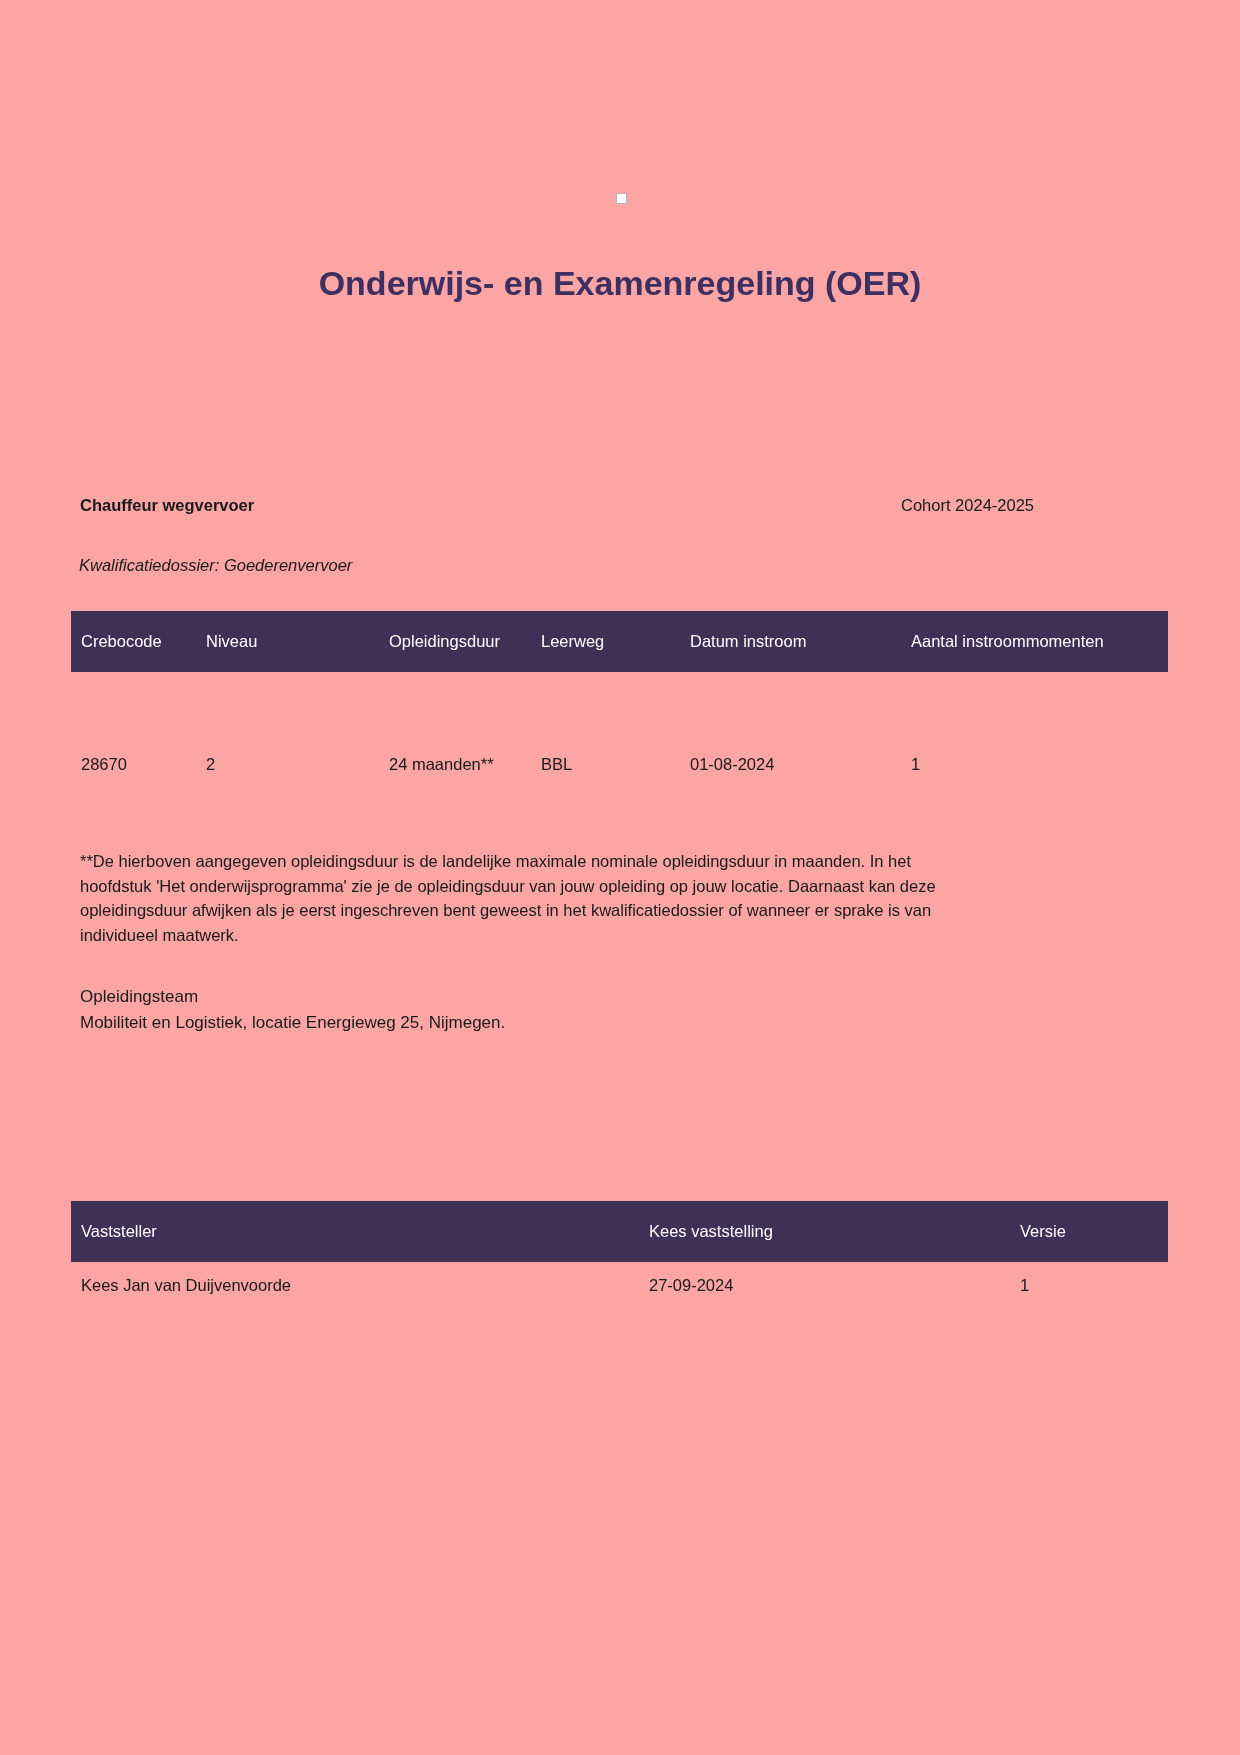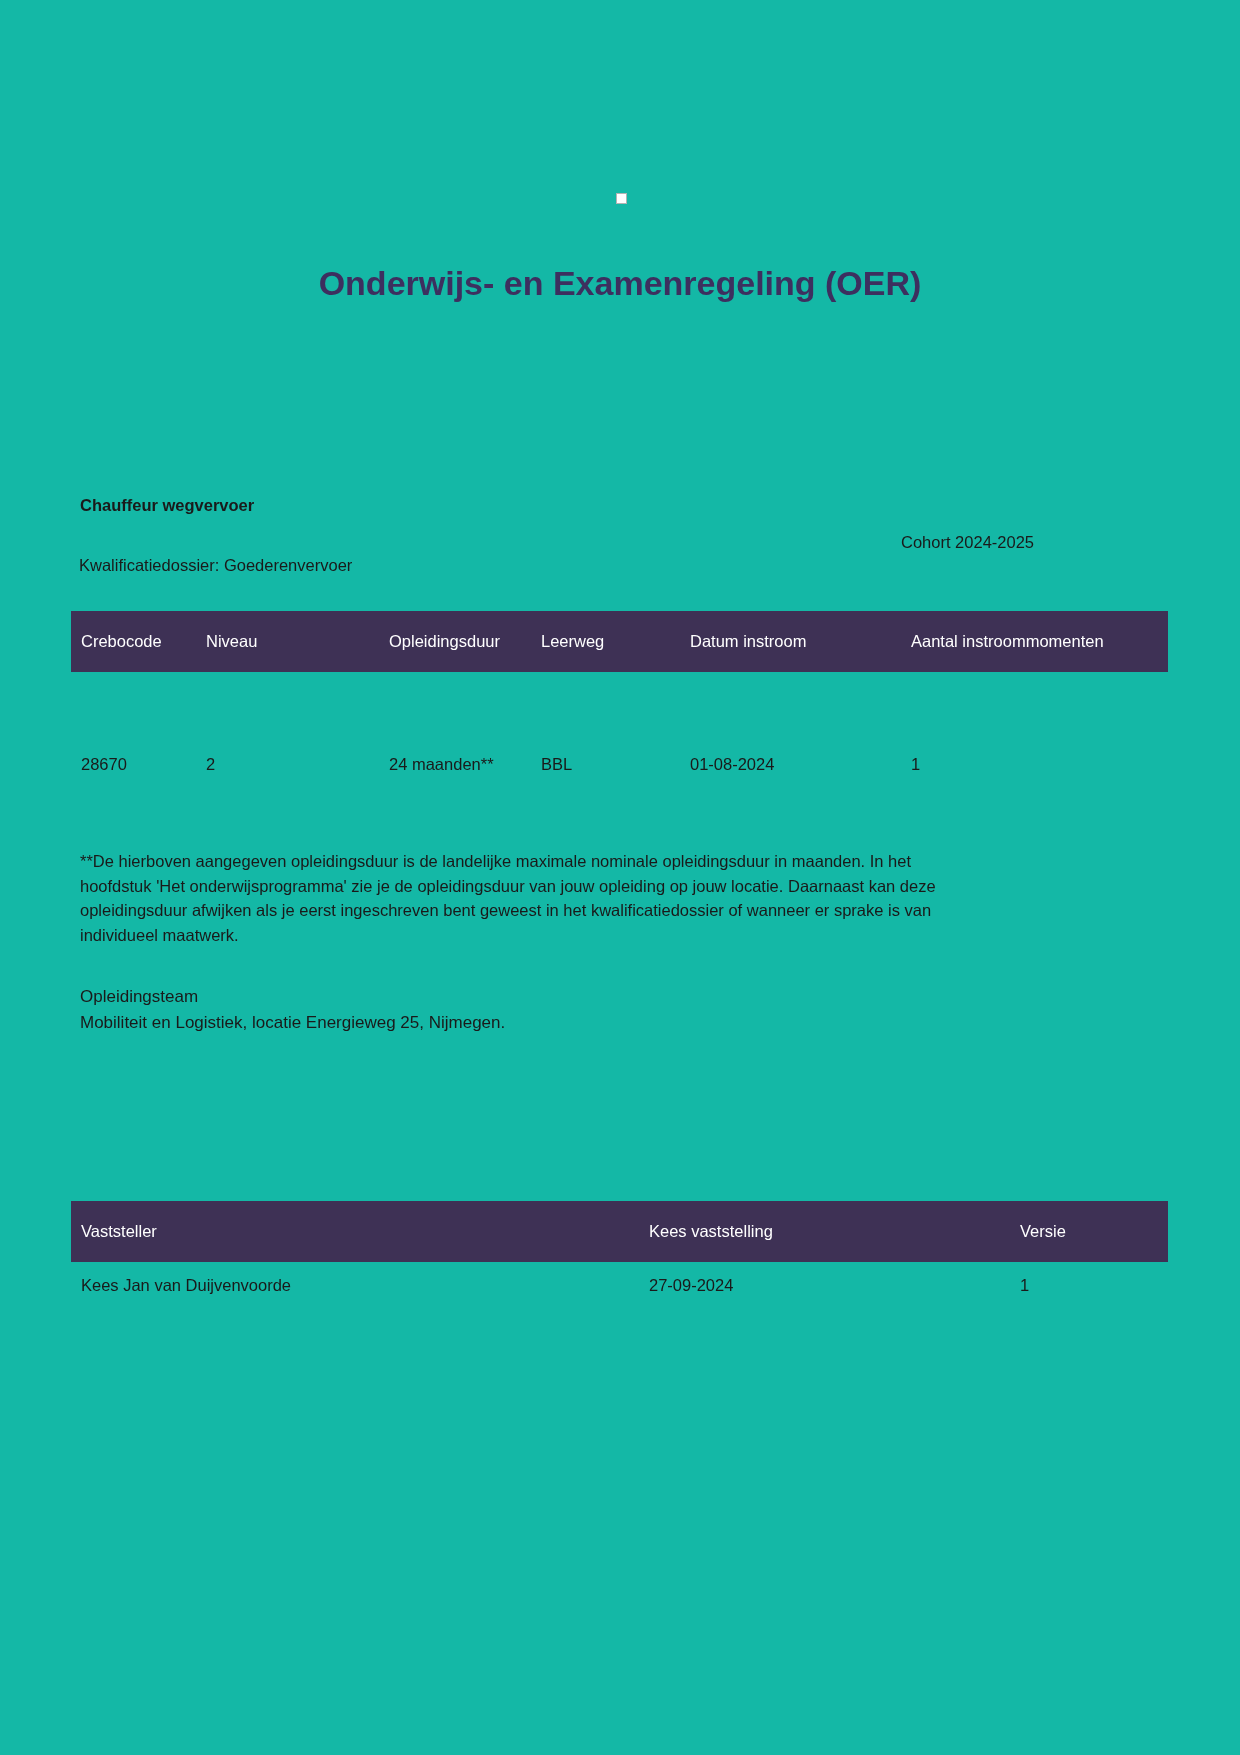--- a/index.html
+++ b/index.html
@@ -1,18 +1,18 @@
 <!DOCTYPE html>
 <html style="--header-bg: #3e3155; --title-color: #3d2f5f; --text: #1a1a1a;"><head>
 <meta charset="utf-8">
 <style>
   html,body { margin:0; padding:0; background:#fff; }
   :root { --header-bg:#3e3155; --title-color:#3d2f5f; --text:#1a1a1a; }
   .page {
-    position:relative; width:1240px; height:1755px; background:#14b8a6;
+    position:relative; width:1240px; height:1755px; background:#fca5a5;
     font-family:"Liberation Sans", sans-serif; color:var(--text);
     overflow:hidden;
   }
   .img-placeholder {
     position:absolute; left:616px; top:193px; width:9px; height:9px;
     border:1px solid #b3b3b3; background:#fff;
   }
   .doc-title {
     position:absolute; left:0; right:0; top:240px; text-align:center;
     font-size:34px; line-height:40px; font-weight:700; color:var(--title-color);
@@ -46,22 +46,22 @@
 </head>
 <body>
 
 <div class="page">
 
   <div class="img-placeholder"></div>
 
   <h1 class="doc-title">Onderwijs- en Examenregeling (OER)</h1>
 
   <div class="txt bold" style="left:80px; top:494px;">Chauffeur wegvervoer</div>
-  <div class="txt" style="left:901px; top:494px;margin-top:37px;">Cohort 2024-2025</div>
-  <div class="txt" style="left:79px; top:554px;">Kwalificatiedossier: Goederenvervoer</div>
+  <div class="txt" style="left:901px; top:494px;">Cohort 2024-2025</div>
+  <div class="txt" style="left:79px; top:554px;font-style:italic;">Kwalificatiedossier: Goederenvervoer</div>
 
   <table class="doc" id="crebo-table" style="top:611px;">
     <colgroup>
       <col style="width:125px">
         <col style="width:183px">
         <col style="width:152px">
       <col style="width:149px">
         <col style="width:221px">
         <col style="width:267px">
     </colgroup>

